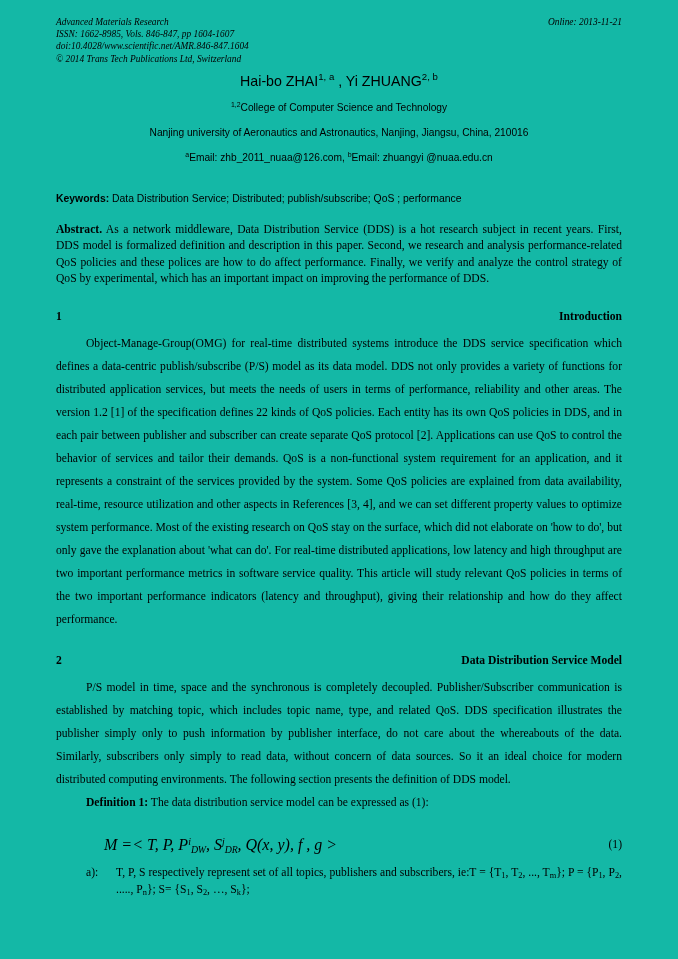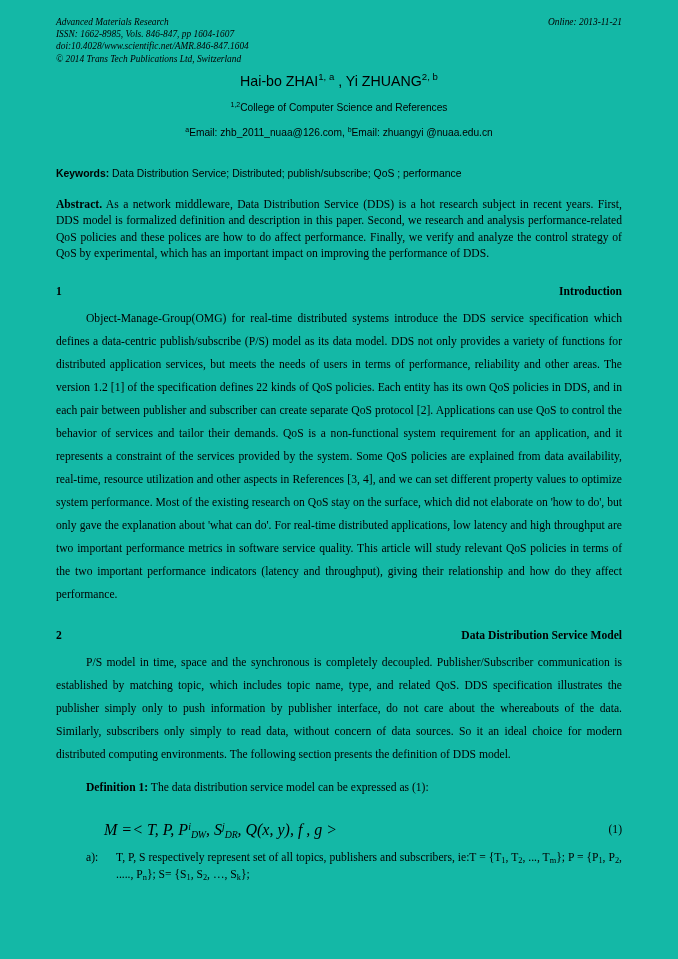--- a/index.html
+++ b/index.html
@@ -124,21 +124,21 @@
 
   .para {
     font-family: "Liberation Serif", serif;
     font-size: 11.6px;
     line-height: 23px;
     text-align: justify;
     text-justify: inter-word;
     margin-top: 7px;
     text-indent: 30px;
   }
-  .para.tight { margin-top: 10px; }
+  .para.tight { margin-top: 0; }
   .para b { font-weight: bold; }
 
   
   .equation {
     position: relative;
     margin-top: 22px;
     height: 26px;
     font-family: "Liberation Serif", serif;
   }
   .eq-body {
@@ -215,22 +215,23 @@
       <div class="masthead-right">Online: 2013-11-21</div>
     </div>
   </div>
 
 
   <div class="authors">
     <span>Hai-bo ZHAI</span><sup>1, a</sup><span> , </span><span>Yi ZHUANG</span><sup>2, b</sup>
   </div>
 
   <div class="affil">
-    <sup>1,2</sup><span>College of Computer Science and References</span>
-  </div>
+    <sup>1,2</sup><span>College of Computer Science and Technology</span>
+  </div>
+  <div class="affil2">Nanjing university of Aeronautics and Astronautics, Nanjing, Jiangsu, China, 210016</div>
 
   <div class="emails">
     <sup>a</sup><span>Email: zhb_2011_nuaa@126.com, </span><sup>b</sup><span>Email: zhuangyi @nuaa.edu.cn</span>
   </div>
 
   <div class="keywords">
     <b>Keywords:</b><span> Data Distribution Service; Distributed; publish/subscribe; QoS ; performance</span>
   </div>
 
   <div class="abstract">

